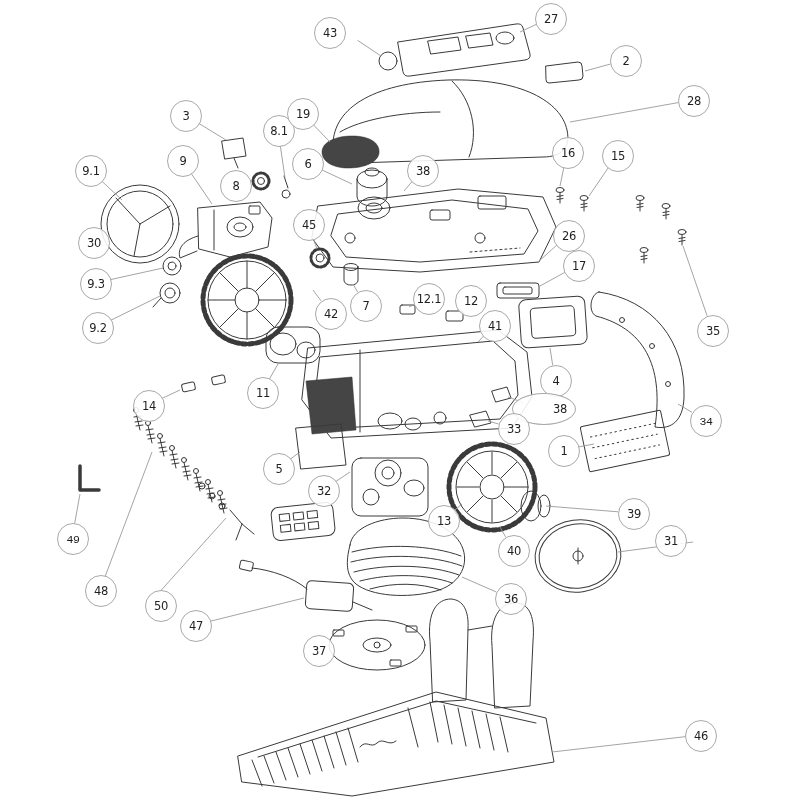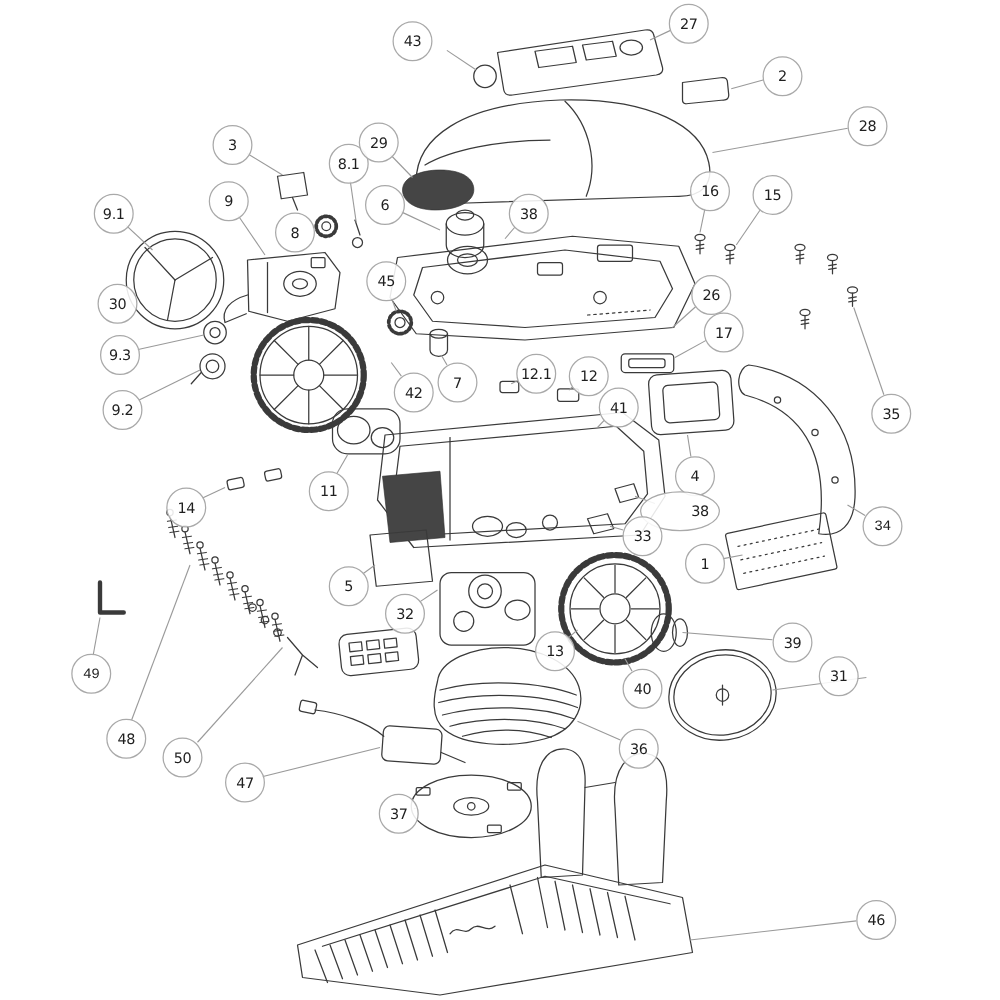--- a/index.html
+++ b/index.html
@@ -362,21 +362,21 @@
       <line x1="685.1" y1="736.7" x2="552" y2="752" class="leader"></line>
     </svg>
 
   <div id="balloon-layer">
       <div class="balloon" style="left: 314px; top: 17px;">43</div>
       <div class="balloon" style="left: 535px; top: 3px;">27</div>
       <div class="balloon" style="left: 610px; top: 45px;">2</div>
       <div class="balloon" style="left: 170px; top: 100px;">3</div>
       <div class="balloon" style="left: 678px; top: 85px;">28</div>
       <div class="balloon" style="left: 263px; top: 115px;">8.1</div>
-      <div class="balloon" style="left: 287px; top: 98px;">29</div>
+      <div class="balloon" style="left: 287px; top: 98px;">19</div>
       <div class="balloon" style="left: 75px; top: 155px;">9.1</div>
       <div class="balloon" style="left: 167px; top: 145px;">9</div>
       <div class="balloon" style="left: 552px; top: 137px;">16</div>
       <div class="balloon" style="left: 602px; top: 140px;">15</div>
       <div class="balloon" style="left: 292px; top: 148px;">6</div>
       <div class="balloon" style="left: 407px; top: 155px;">38</div>
       <div class="balloon" style="left: 220px; top: 170px;">8</div>
       <div class="balloon" style="left: 78px; top: 227px;">30</div>
       <div class="balloon" style="left: 293px; top: 209px;">45</div>
       <div class="balloon" style="left: 80px; top: 268px;">9.3</div>
@@ -397,20 +397,20 @@
       <div class="balloon" style="left: 498px; top: 413px;">33</div>
       <div class="balloon" style="left: 548px; top: 435px;">1</div>
       <div class="balloon" style="left: 263px; top: 453px;">5</div>
       <div class="balloon" style="left: 308px; top: 475px;">32</div>
       <div class="balloon" style="left: 428px; top: 505px;">13</div>
       <div class="balloon" style="left: 618px; top: 498px;">39</div>
       <div class="balloon" style="left: 498px; top: 535px;">40</div>
       <div class="balloon" style="left: 655px; top: 525px;">31</div>
       <div class="balloon" style="left: 57px; top: 523px; font-family: Liberation Mono, monospace;">49</div>
       <div class="balloon" style="left: 85px; top: 575px;">48</div>
-      <div class="balloon" style="left: 130px; top: 590px;">50</div>
+      <div class="balloon" style="left: 145px; top: 590px;">50</div>
       <div class="balloon" style="left: 495px; top: 583px;">36</div>
       <div class="balloon" style="left: 180px; top: 610px;">47</div>
       <div class="balloon" style="left: 303px; top: 635px;">37</div>
       <div class="balloon" style="left: 685px; top: 720px;">46</div>
     </div>
 
 </div>
 
 </body></html>

